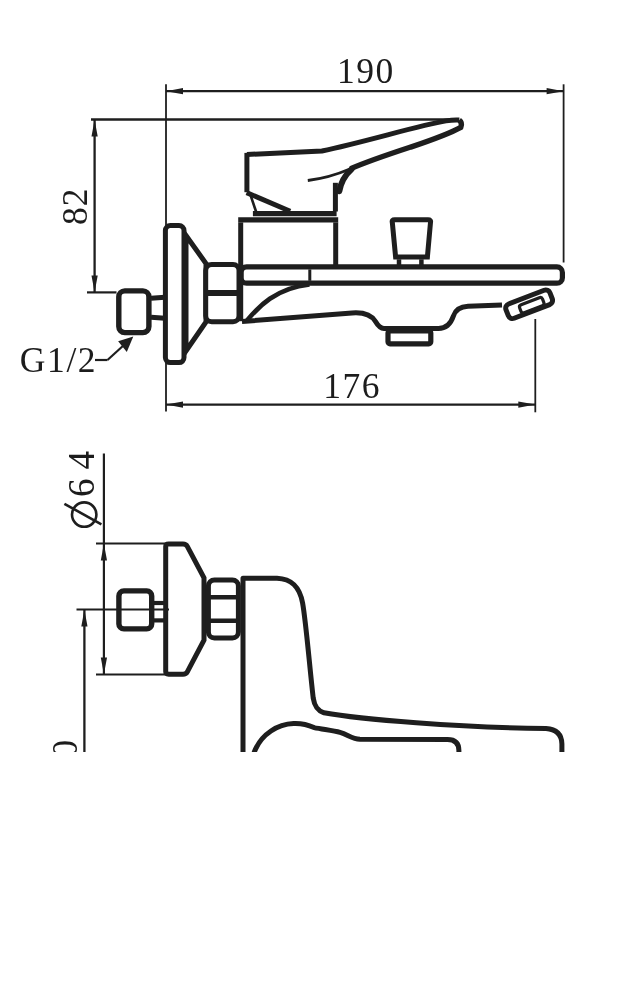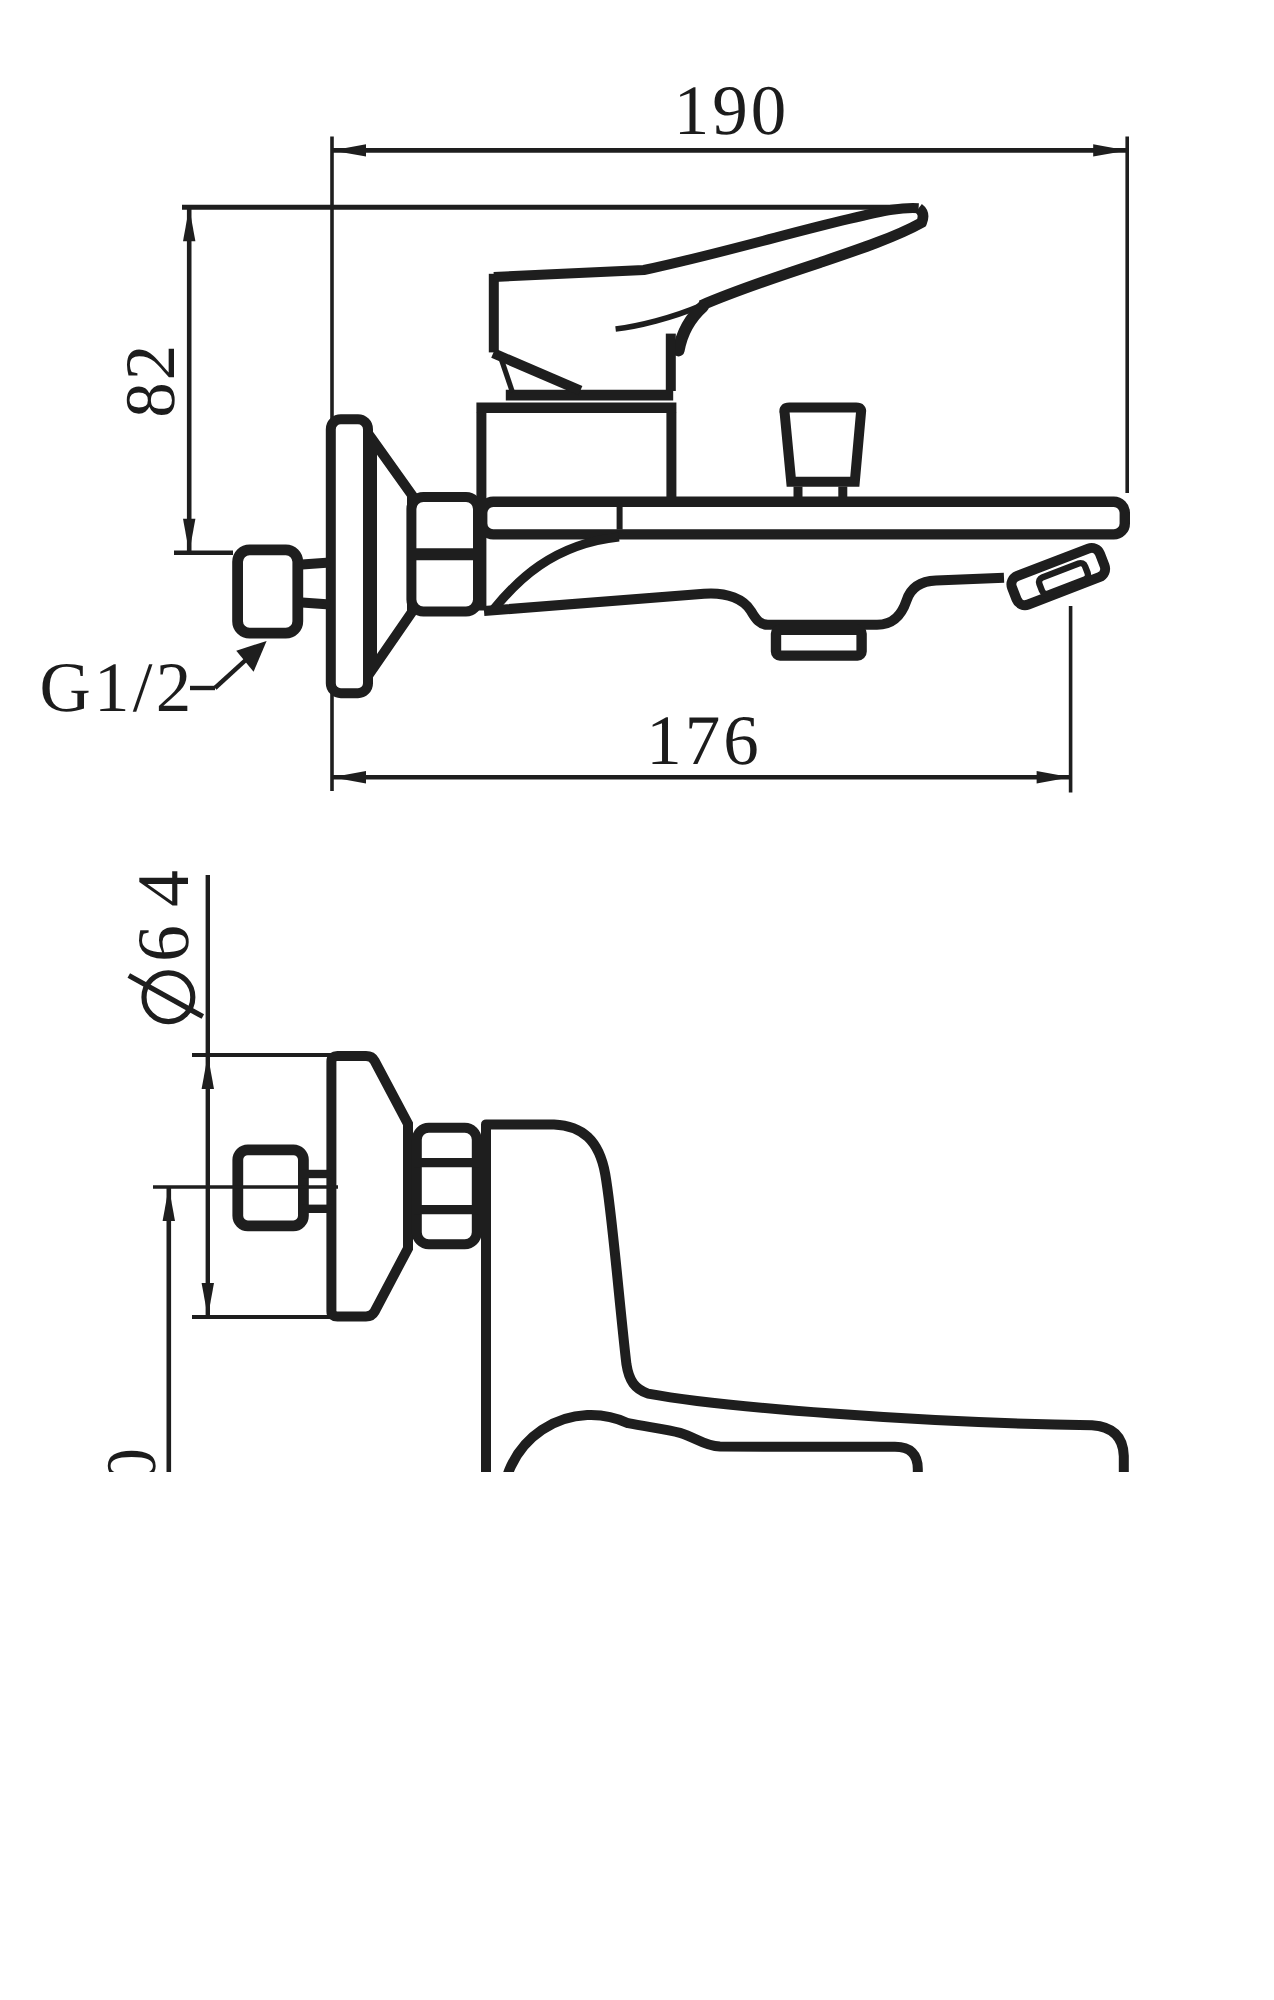--- a/index.html
+++ b/index.html
@@ -1,16 +1,16 @@
 <!DOCTYPE html>
 <html><head>
 <meta charset="utf-8">
 <style>
 html,body{margin:0;padding:0;background:#ffffff;}
-#page{width:637px;height:736px;background:#737373;}
+#page{width:637px;height:736px;background:#737373;margin-top:16px;}
 text{font-family:"Liberation Serif",serif;fill:#1c1c1c;}
 </style>
 </head>
 <body>
 <div id="page">
 <svg width="637" height="1000" viewBox="0 0 637 1000">
 <rect x="0" y="0" width="637" height="1000" fill="#ffffff"></rect>
 <g stroke="#1e1e1e" fill="none" stroke-linecap="butt">
 
 <line x1="166" y1="68.3" x2="166" y2="395.5" stroke-width="1.8"></line>

